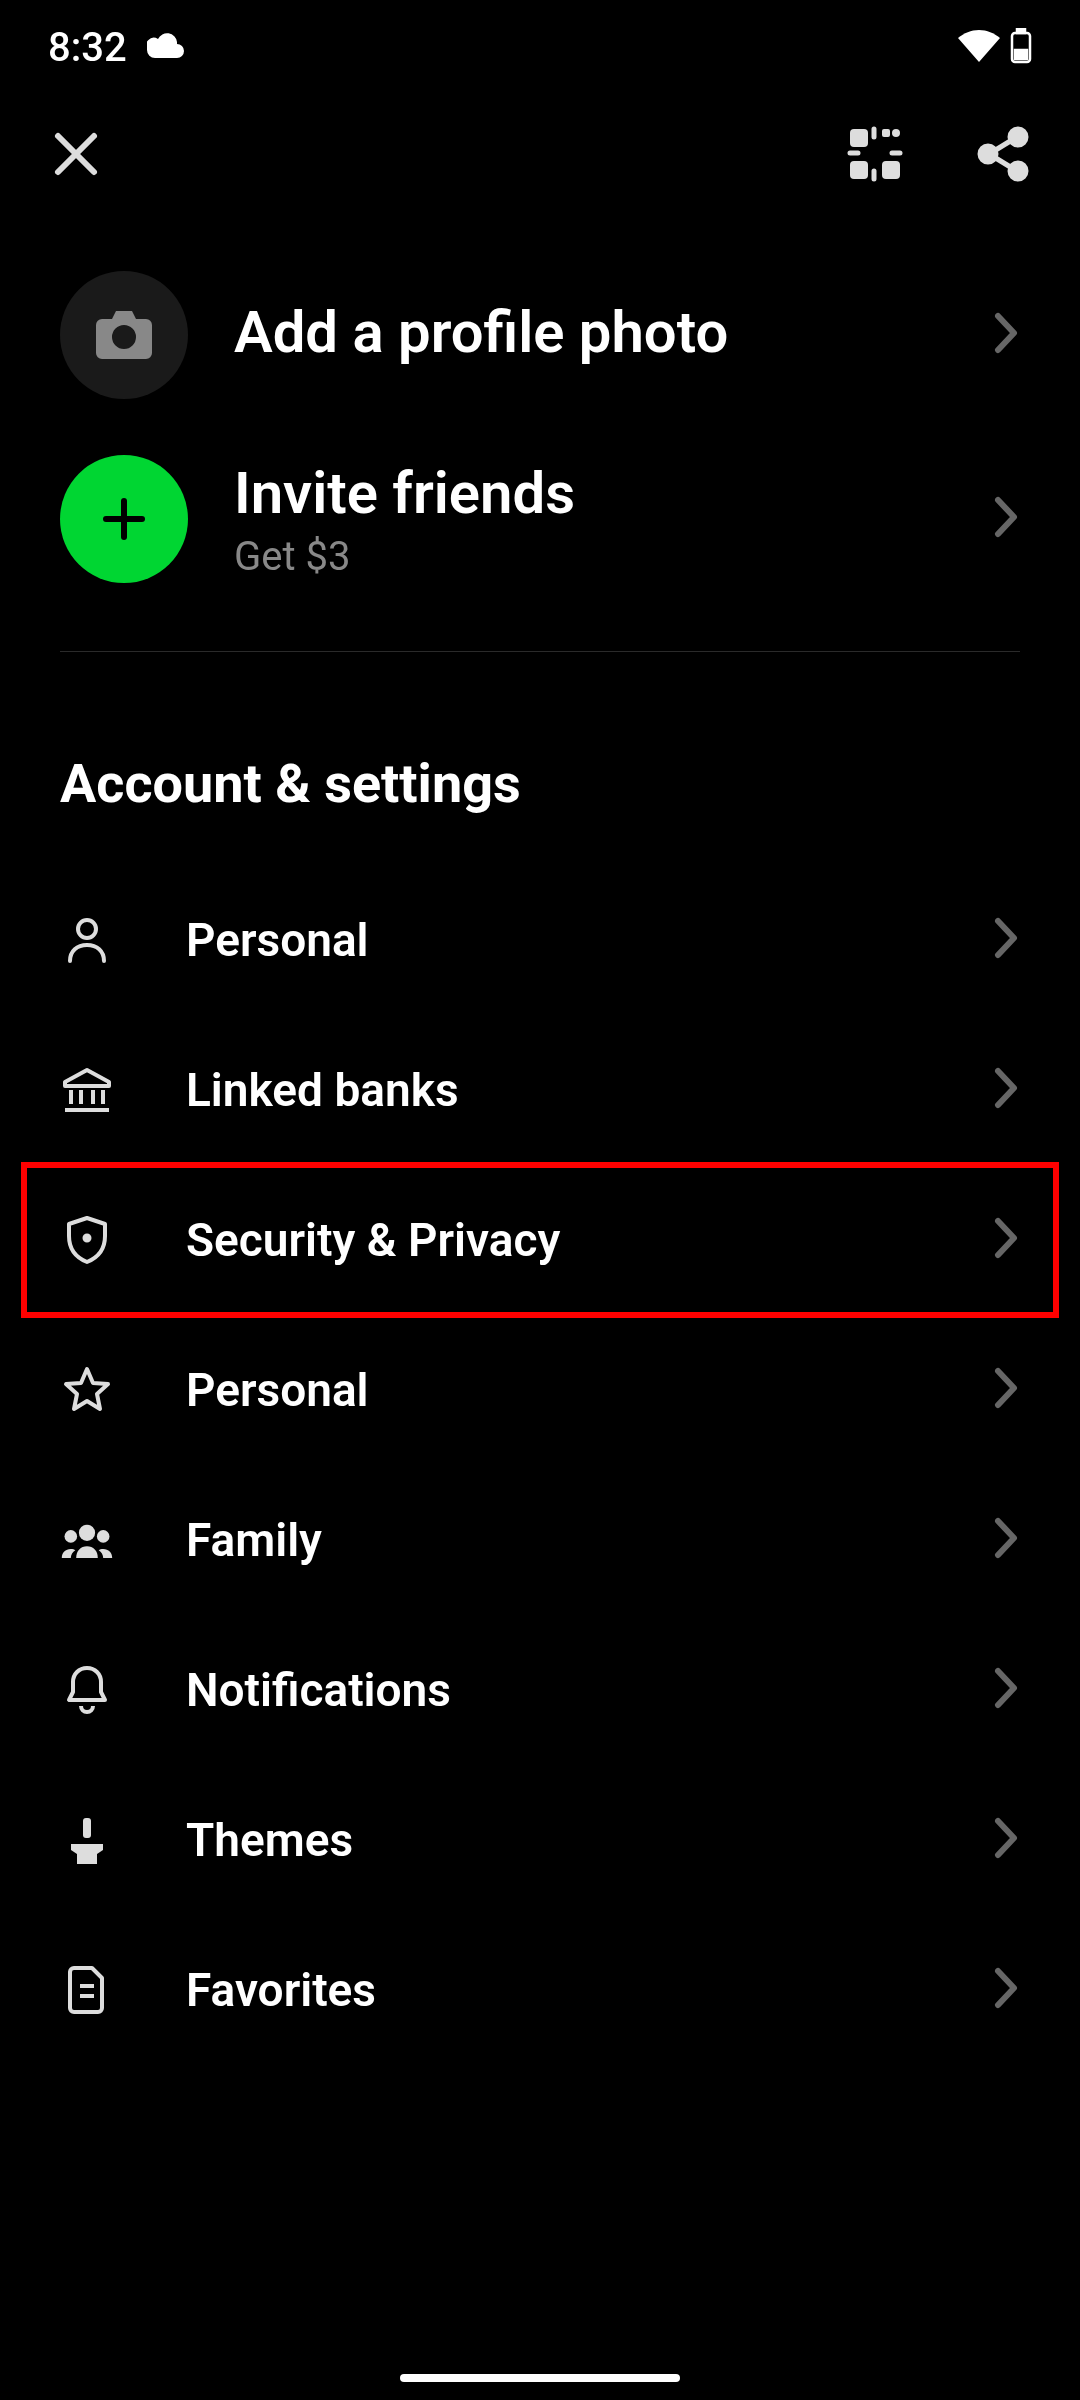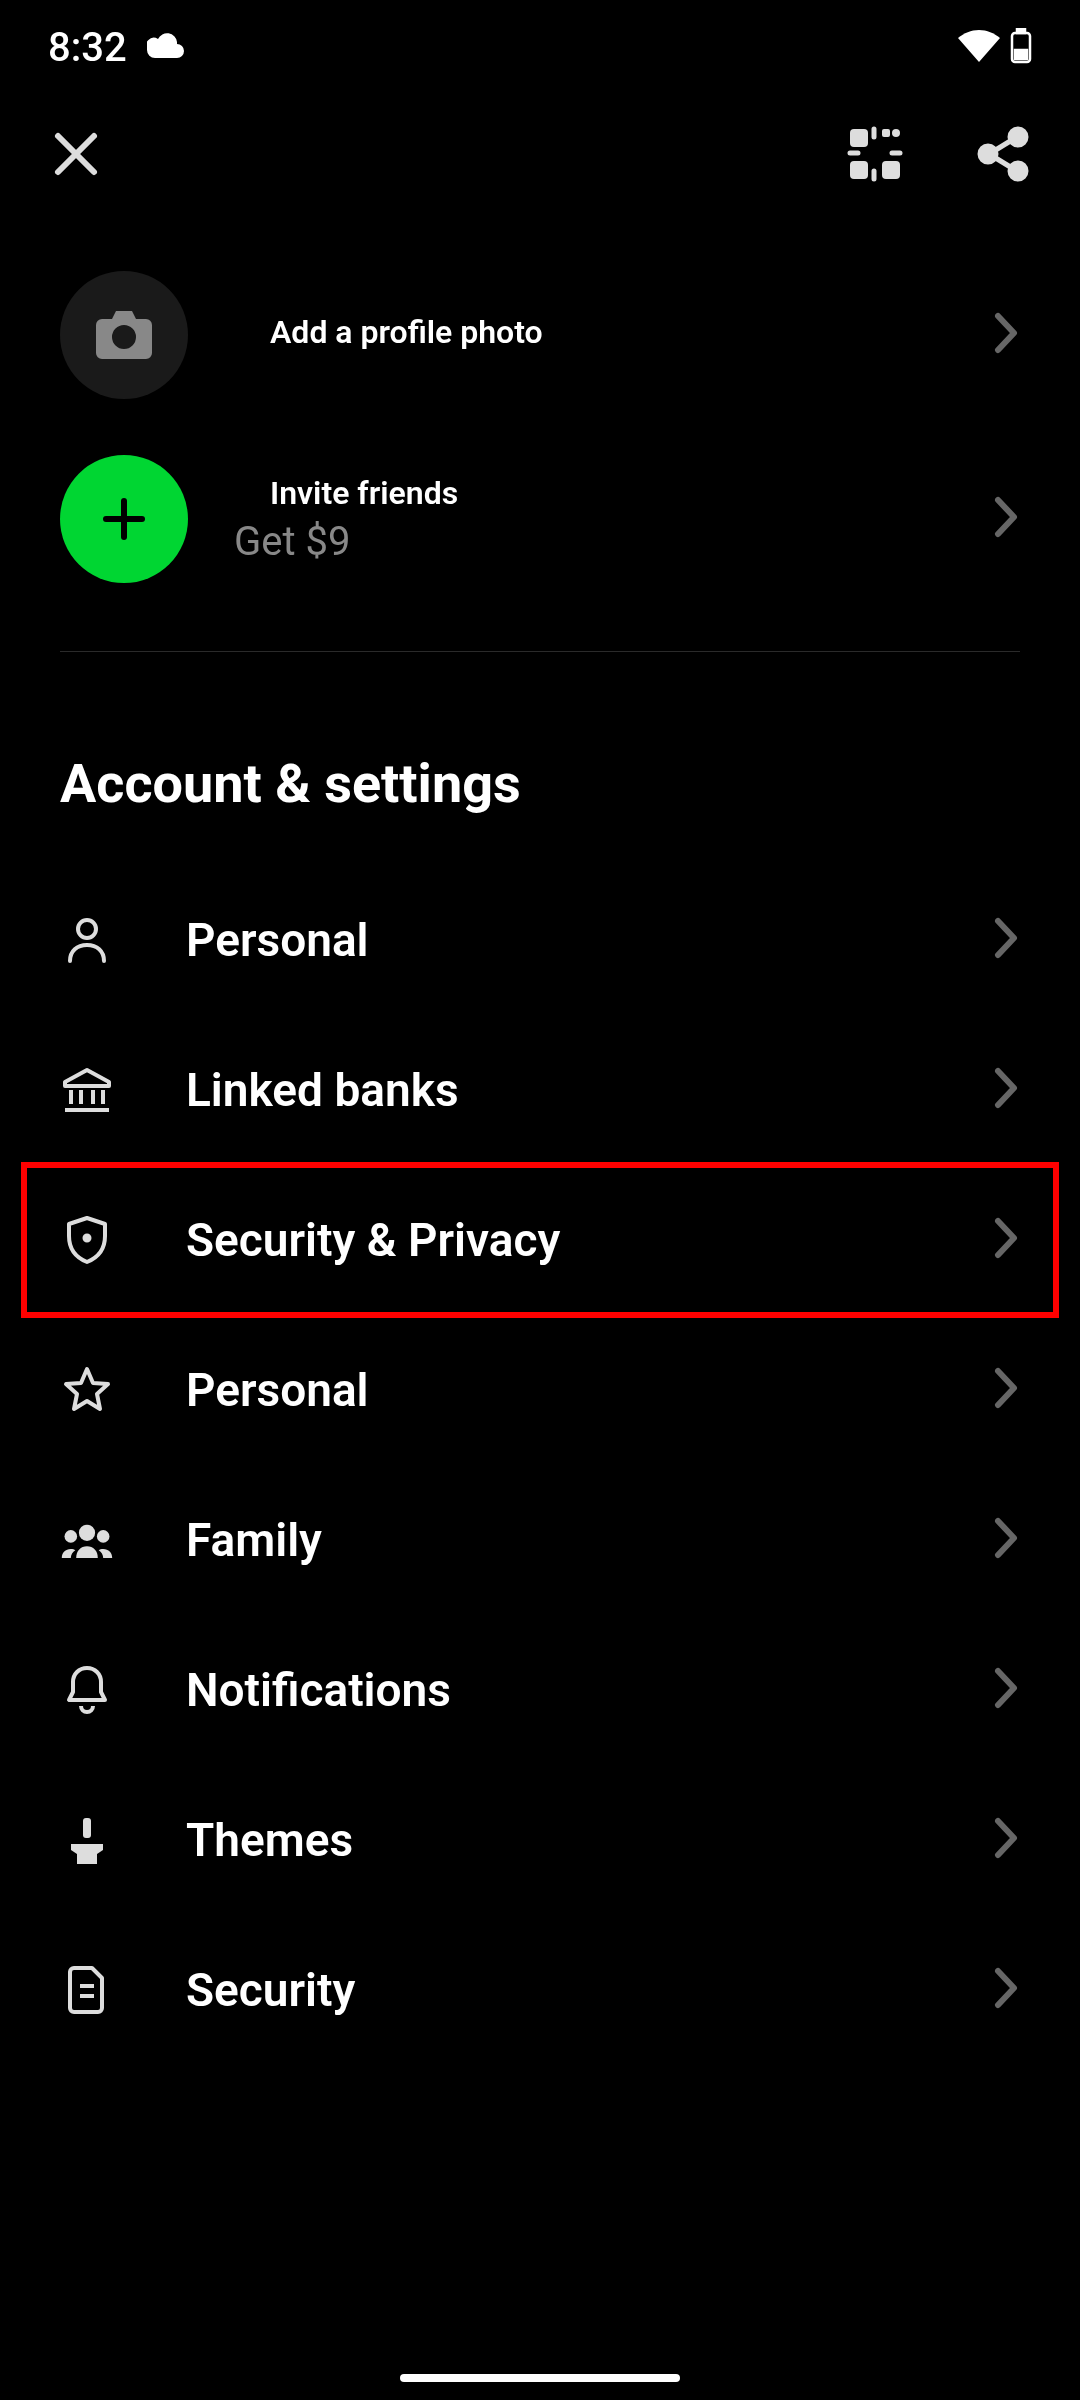--- a/index.html
+++ b/index.html
@@ -75,25 +75,24 @@
     .circle-dark {
       background: #1a1a1a;
     }
     .circle-green {
       background: #00d632;
     }
     .top-item-text {
       flex: 1;
     }
     .top-item-title {
-      font-size: 32px;
+      font-size: 58px;
       font-weight: 600;
       color: #fff;
       margin-bottom: 6px;
-      margin-left: 36px;
     }
     .top-item-subtitle {
       font-size: 40px;
       color: #888;
     }
     .chevron {
       flex-shrink: 0;
     }
     .divider {
       height: 1px;
@@ -223,21 +222,21 @@
 
   <div class="top-item">
     <div class="top-icon-circle circle-green">
       <svg width="56" height="56" viewBox="0 0 56 56" stroke="#000" stroke-width="6" stroke-linecap="round">
           <line x1="28" y1="10" x2="28" y2="46"></line>
           <line x1="10" y1="28" x2="46" y2="28"></line>
         </svg>
     </div>
     <div class="top-item-text">
       <div class="top-item-title">Invite friends</div>
-      <div class="top-item-subtitle">Get $9</div>
+      <div class="top-item-subtitle">Get $3</div>
     </div>
     <span class="chevron">
       <svg width="28" height="46" viewBox="0 0 28 46" fill="none" stroke="#666" stroke-width="6" stroke-linecap="round" stroke-linejoin="round">
           <polyline points="6,6 22,23 6,40"></polyline>
         </svg>
     </span>
   </div>
 </div>
 
 <div class="divider"></div>
@@ -360,21 +359,21 @@
   </div>
 
   <div class="settings-item">
     <div class="settings-icon">
       <svg width="42" height="52" viewBox="0 0 42 52" fill="none" stroke="#ddd" stroke-width="4" stroke-linejoin="round">
           <path d="M8 4h18l10 10v30a4 4 0 01-4 4H8a4 4 0 01-4-4V8a4 4 0 014-4z"></path>
           <line x1="14" y1="22" x2="28" y2="22"></line>
           <line x1="14" y1="32" x2="28" y2="32"></line>
         </svg>
     </div>
-    <div class="settings-label">Security</div>
+    <div class="settings-label">Favorites</div>
     <span class="chevron">
       <svg width="28" height="46" viewBox="0 0 28 46" fill="none" stroke="#666" stroke-width="6" stroke-linecap="round" stroke-linejoin="round">
           <polyline points="6,6 22,23 6,40"></polyline>
         </svg>
     </span>
   </div>
 
 </div>
 
 <div class="home-indicator"></div>

